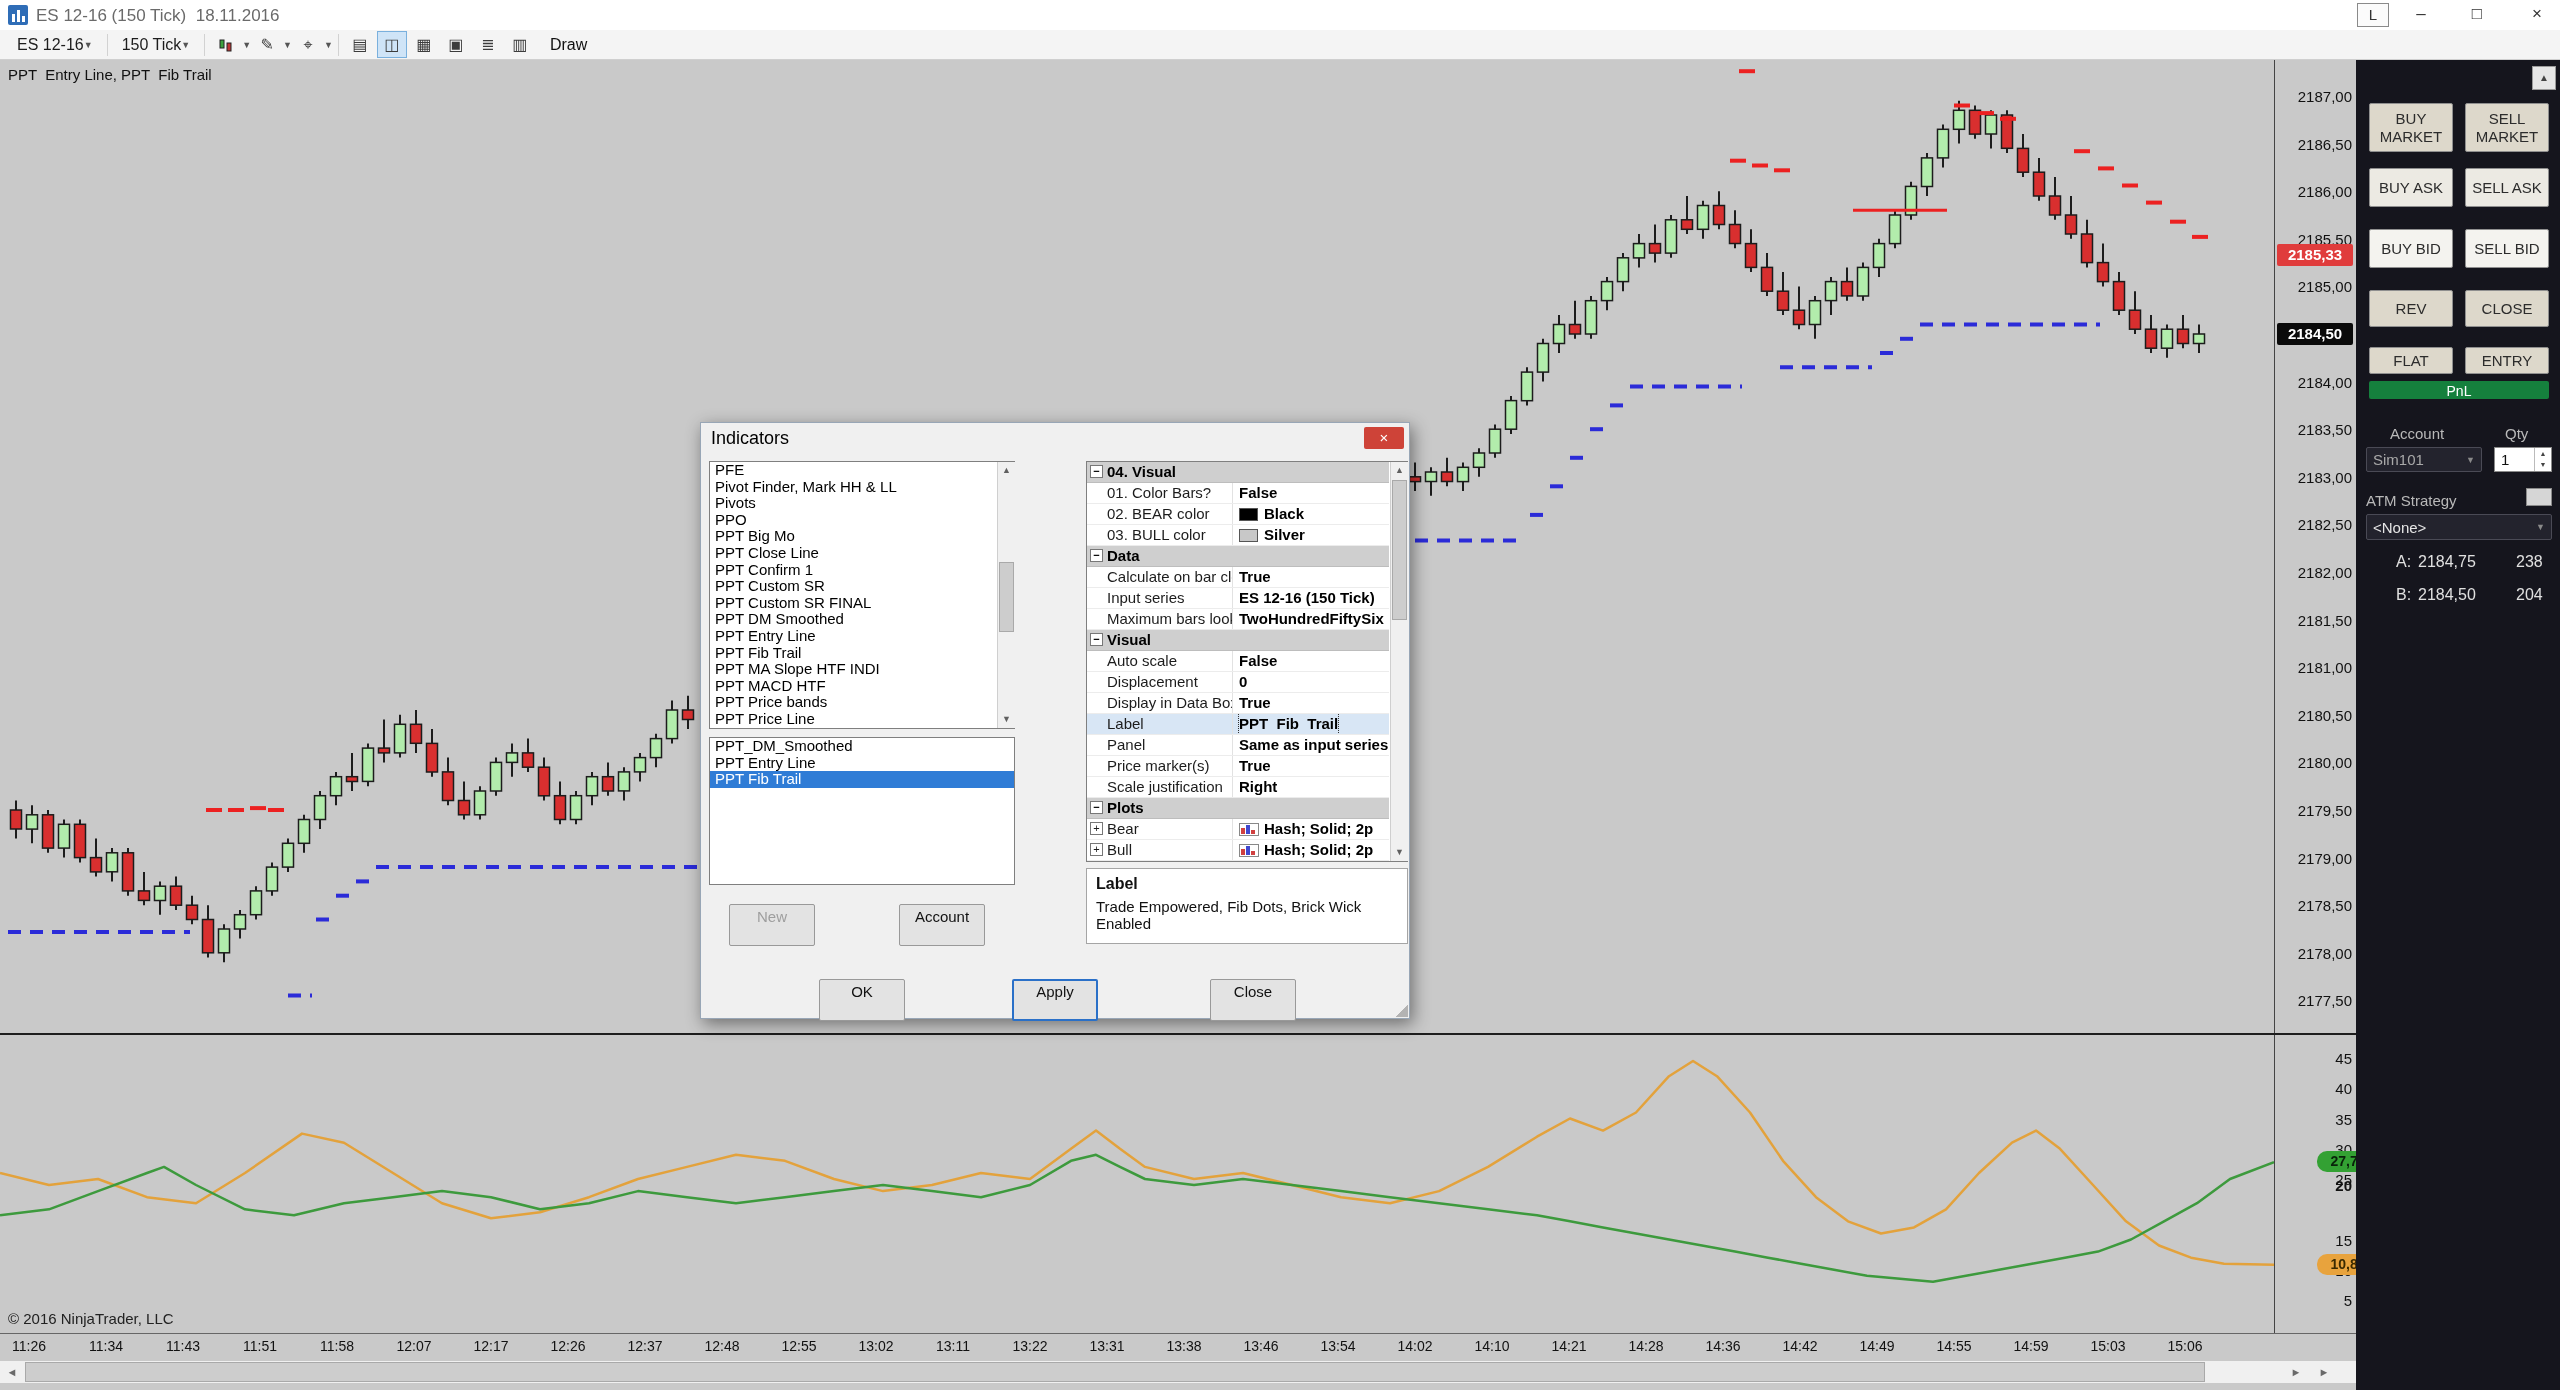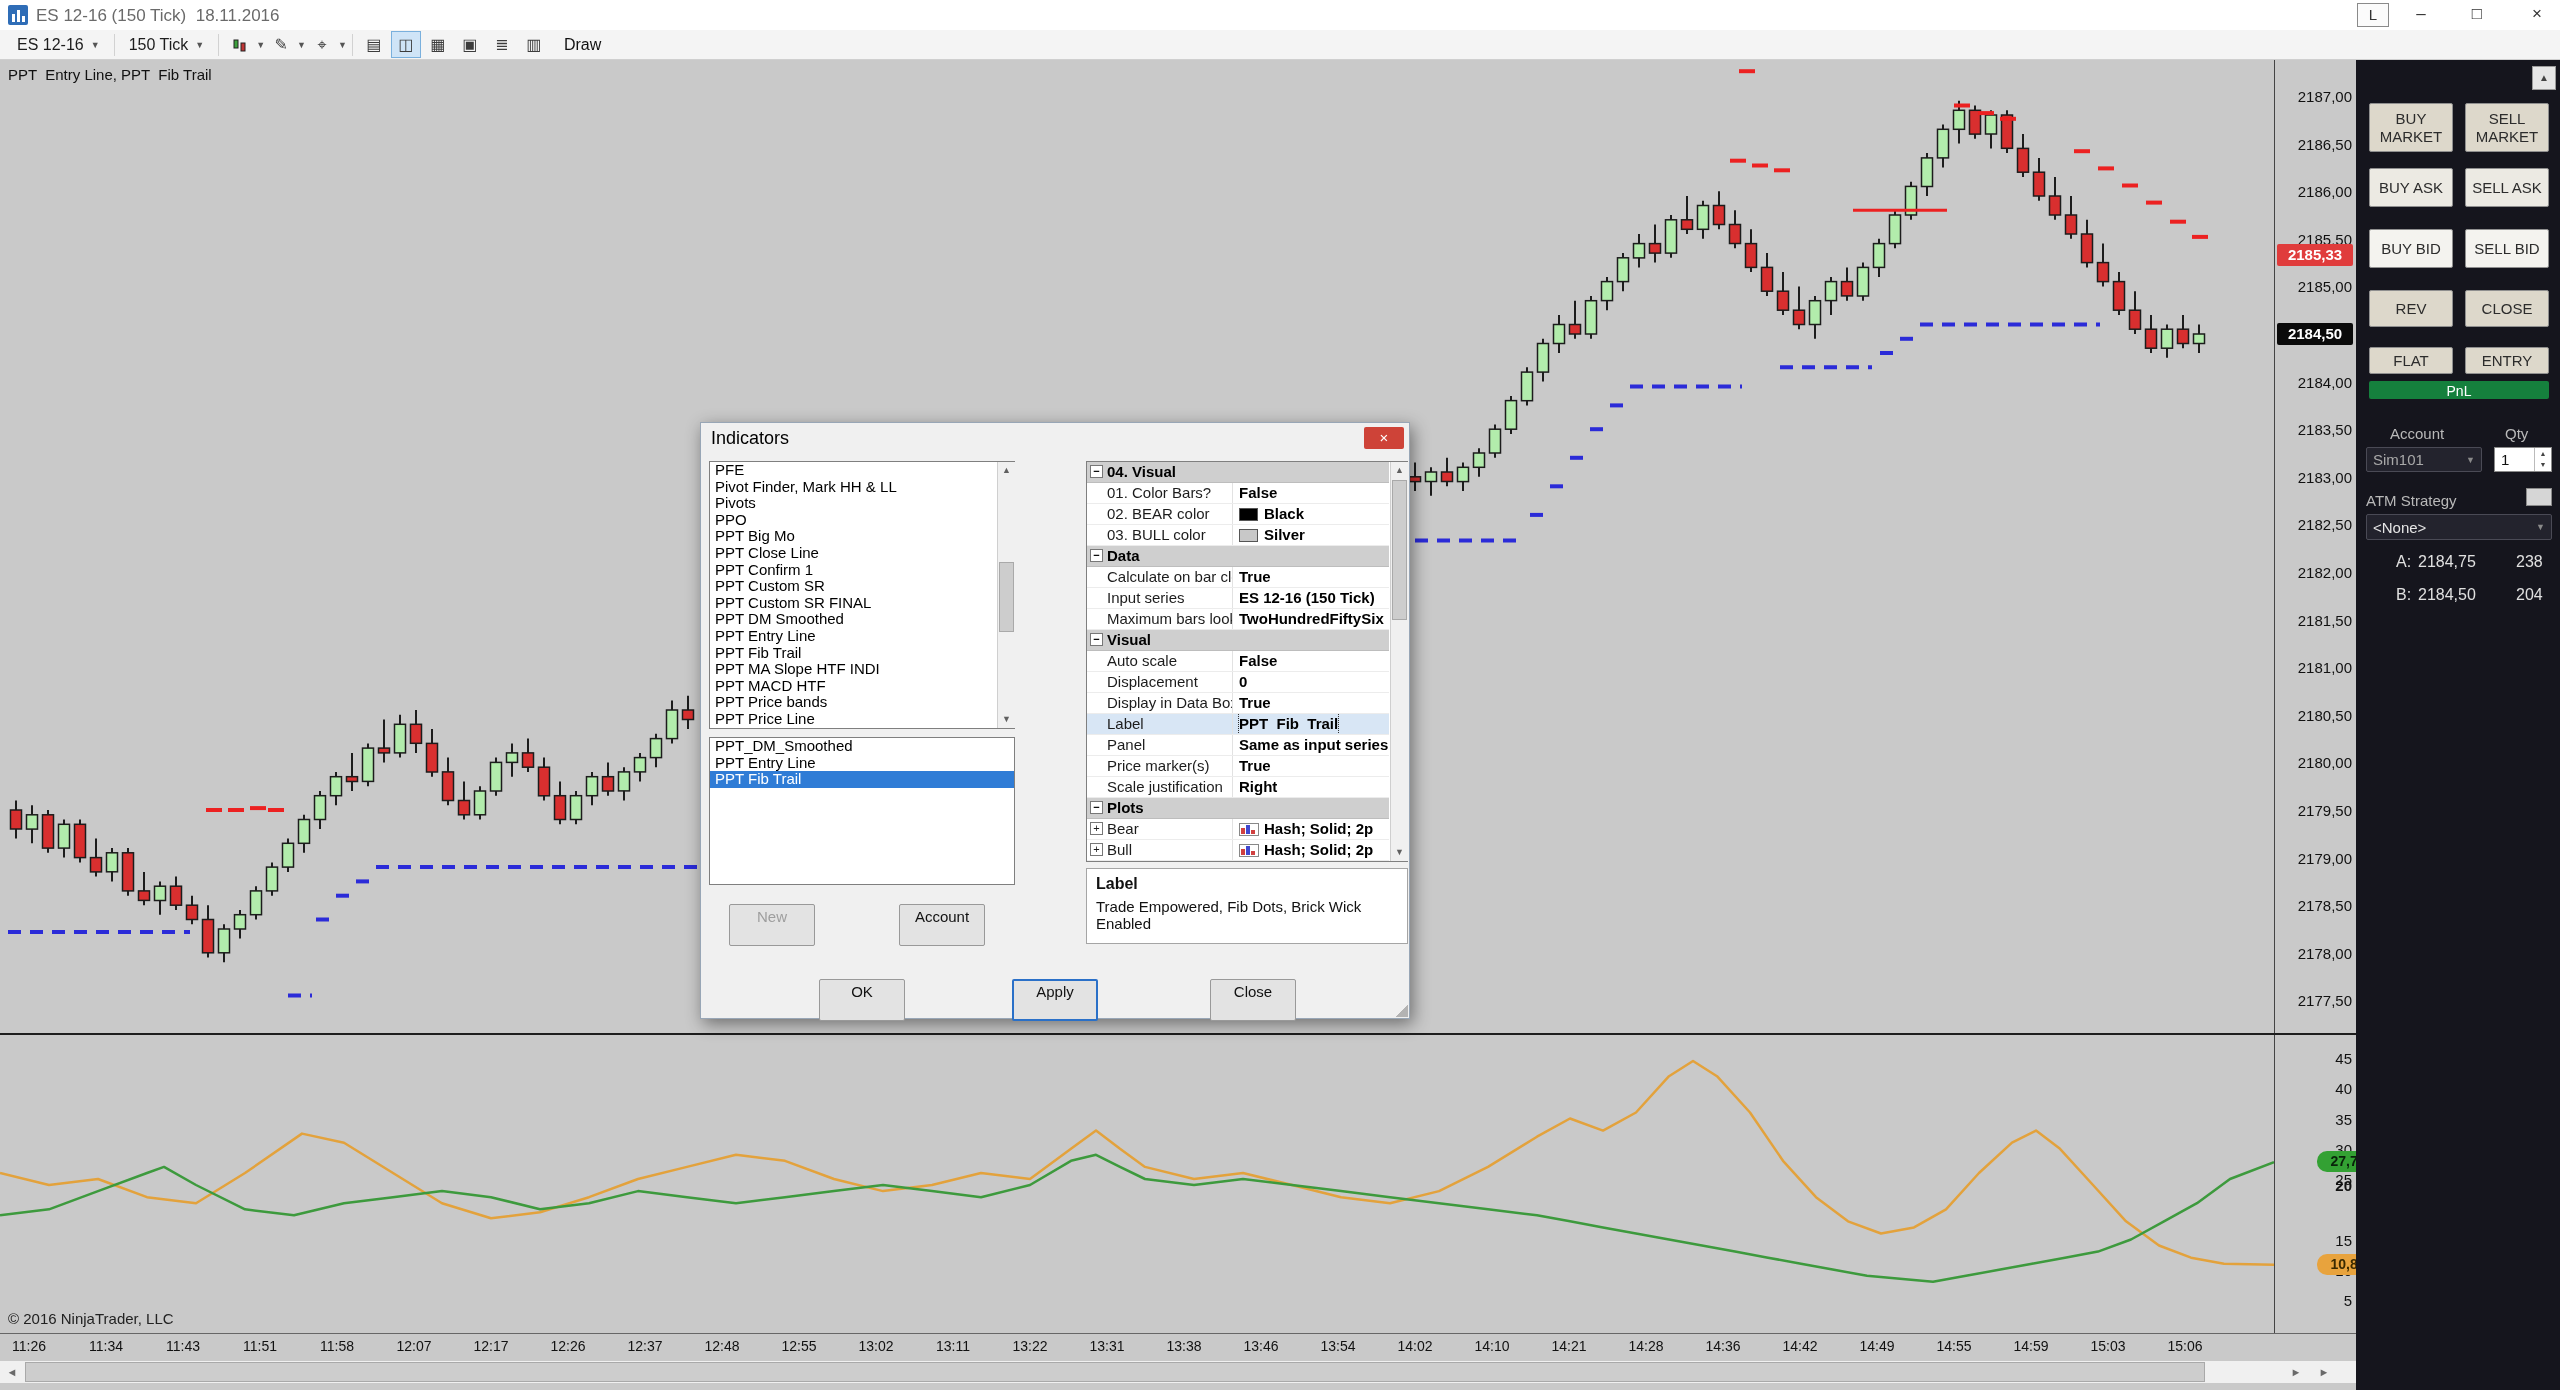--- a/index.html
+++ b/index.html
@@ -12,21 +12,21 @@
   .app-icon i:nth-child(2){left:9px;height:12px;}
   .app-icon i:nth-child(3){left:14px;height:6px;}
   .title-text{position:absolute;left:36px;top:6px;font-size:17px;color:#6a6a6a;white-space:pre;}
   .lock-btn{position:absolute;left:2357px;top:3px;width:30px;height:22px;border:1px solid #8a8a8a;background:#fbfbfb;color:#333;text-align:center;line-height:22px;font-size:15px;}
   .win-btn{position:absolute;top:0;height:29px;text-align:center;line-height:28px;font-size:17px;color:#333;}
   .win-min{left:2403px;width:36px;}
   .win-max{left:2459px;width:36px;}
   .win-close{left:2514px;width:46px;}
   
   .toolbar{position:absolute;left:0;top:30px;width:2560px;height:30px;background:#f4f4f4;border-bottom:1px solid #cfcfcf;display:flex;align-items:center;padding-left:8px;box-sizing:border-box;z-index:30;}
-  .tb-dd{display:flex;align-items:center;gap:7px;padding:3px 9px;font-size:16px;color:#1d1d1d;}
+  .tb-dd{display:flex;align-items:center;padding:3px 9px;font-size:16px;color:#1d1d1d;}
   .tb-caret{font-size:9px;color:#555;}
   .tb-sep{width:1px;height:22px;background:#d2d2d2;margin:0 5px;}
   .tb-icon{width:28px;height:25px;display:flex;align-items:center;justify-content:center;font-size:16px;color:#3c3c3c;border:1px solid transparent;margin:0 1px;}
   .tb-icon.pressed{background:#cfe4f7;border-color:#7ab0dd;}
   .tb-icon svg{display:block;}
   .draw-label{font-size:16px;color:#111;margin-left:14px;}
   
   .chart-bg{position:absolute;left:0;top:60px;width:2274px;height:975px;background:#c9c9c9;}
   .osc-bg{position:absolute;left:0;top:1035px;width:2274px;height:298px;background:#c9c9c9;}
   .axis-gutter{position:absolute;left:2274px;top:60px;width:82px;height:1301px;background:#c9c9c9;border-left:1px solid #444;box-sizing:border-box;}

